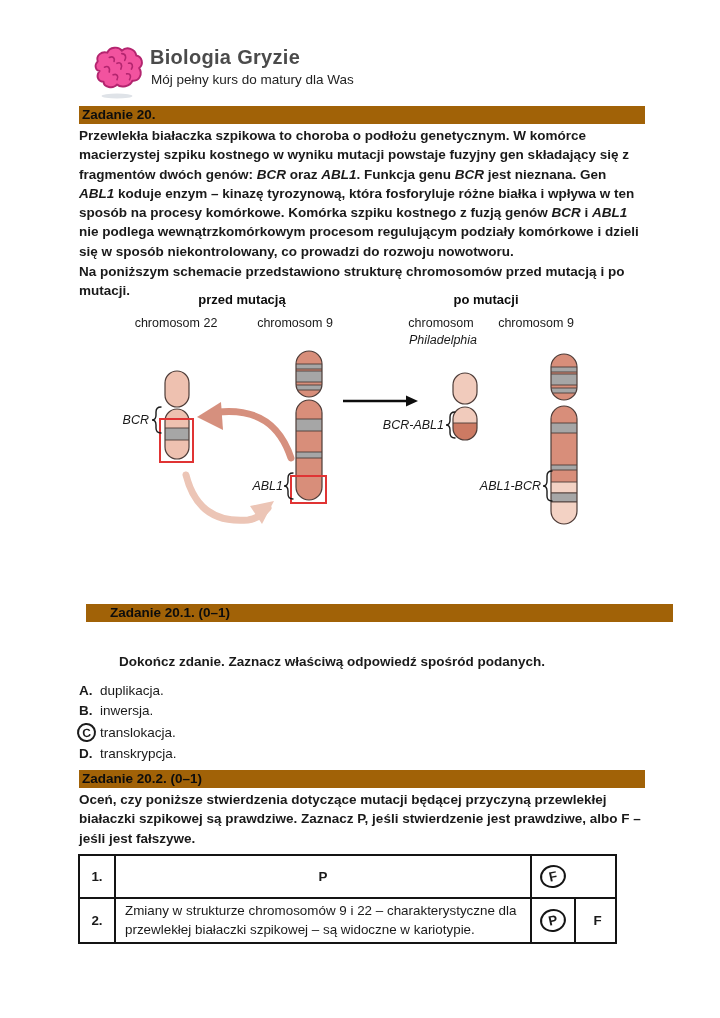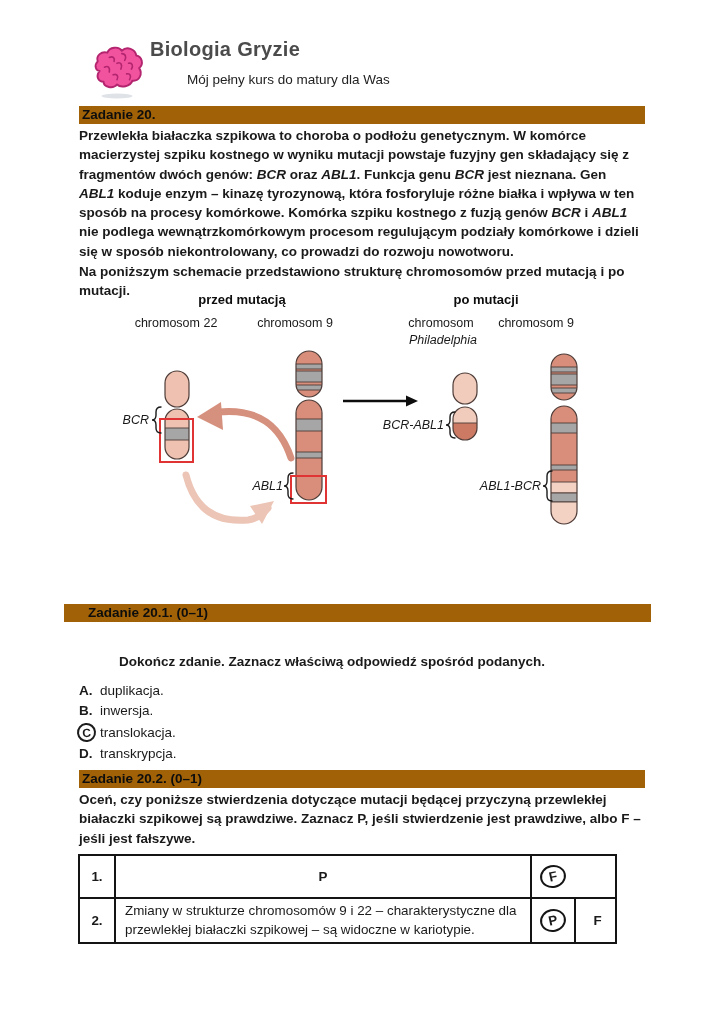--- a/index.html
+++ b/index.html
@@ -44,22 +44,22 @@
         <path d="M20,16 C24,14 26,17 25,20"></path>
         <path d="M33,12 C37,12 38,16 36,19"></path>
         <path d="M15,26 C19,24 21,27 20,31"></path>
         <path d="M28,22 C32,20 34,24 32,28"></path>
         <path d="M40,22 C44,21 45,25 43,28"></path>
         <path d="M24,34 C28,32 30,36 28,39"></path>
         <path d="M38,33 C42,32 43,36 41,39"></path>
       </g>
     </svg>
   </div>
-  <div class="abs brand-title" style="left:150px;top:38px;">Biologia Gryzie</div>
-  <div class="abs brand-sub" style="left:151px;top:72px;margin-left:36px;">Mój pełny kurs do matury dla Was</div>
+  <div class="abs brand-title" style="left:150px;top:46px;">Biologia Gryzie</div>
+  <div class="abs brand-sub" style="left:151px;top:72px;">Mój pełny kurs do matury dla Was</div>
 
   <div class="abs bar" style="left:79px;top:106px;">Zadanie 20.</div>
 
   <div class="abs body" style="left:79px;top:126px;"><span>Przewlekła białaczka szpikowa to choroba o podłożu genetycznym. W komórce macierzystej szpiku kostnego w wyniku mutacji powstaje fuzyjny gen składający się z fragmentów dwóch genów: </span><span class="it">BCR</span><span> oraz </span><span class="it">ABL1</span><span>. Funkcja genu </span><span class="it">BCR</span><span> jest nieznana. Gen </span><span class="it">ABL1</span><span> koduje enzym – kinazę tyrozynową, która fosforyluje różne białka i wpływa w ten sposób na procesy komórkowe. Komórka szpiku kostnego z fuzją genów </span><span class="it">BCR</span><span> i </span><span class="it">ABL1</span><span> nie podlega wewnątrzkomórkowym procesom regulującym podziały komórkowe i dzieli się w sposób niekontrolowany, co prowadzi do rozwoju nowotworu.</span></div>
 
   <div class="abs body" style="left:79px;top:262px;">Na poniższym schemacie przedstawiono strukturę chromosomów przed mutacją i po mutacji.</div>
 
   <svg class="abs" style="left:0;top:285px;" width="720" height="262" viewBox="0 285 720 262">
     <defs>
       <clipPath id="cp22b">
@@ -168,21 +168,21 @@
       <path d="M552,471 Q547,471 547,476 L547,481 Q547,486 543,486 Q547,486 547,491 L547,496 Q547,501 552,501"></path>
     </g>
 
     <text x="149" y="424" text-anchor="end" font-size="12.5" font-style="italic" fill="#1a1a1a">BCR</text>
     <text x="283" y="490" text-anchor="end" font-size="12.5" font-style="italic" fill="#1a1a1a">ABL1</text>
     <text x="444" y="429" text-anchor="end" font-size="12.5" font-style="italic" fill="#1a1a1a">BCR-ABL1</text>
     <text x="541" y="490" text-anchor="end" font-size="12.5" font-style="italic" fill="#1a1a1a">ABL1-BCR</text>
   </svg>
 
 
-  <div class="abs bar" style="left:64px;top:604px;padding-left:24px;">Zadanie 20.1. (0–1)</div>
+  <div class="abs bar" style="left:86px;top:604px;padding-left:24px;">Zadanie 20.1. (0–1)</div>
   <div class="abs body bold" style="left:79px;top:652px;padding-left:40px;">Dokończ zdanie. Zaznacz właściwą odpowiedź spośród podanych.</div>
 
   <div class="abs" style="left:79px;top:680px;width:566px;">
     <div class="opt">
       <span class="opt-letter">A.</span>
       <span>duplikacja.</span>
     </div>
     <div class="opt">
       <span class="opt-letter">B.</span>
       <span>inwersja.</span>

